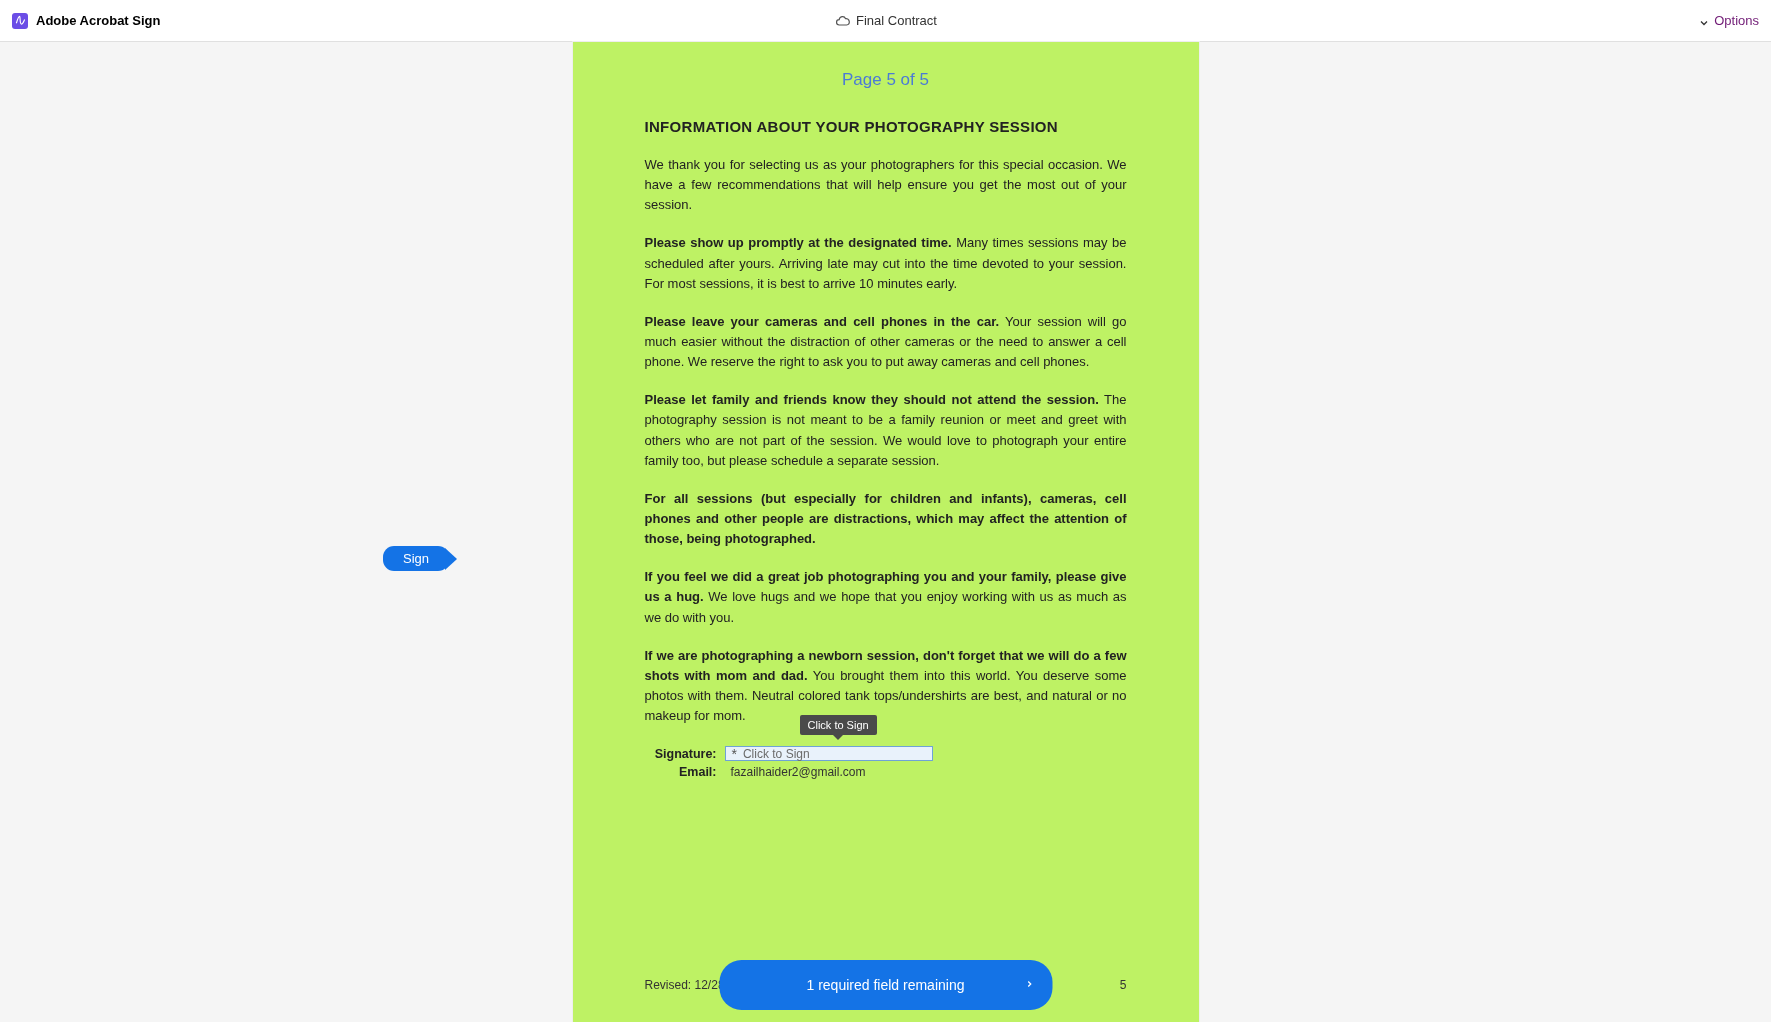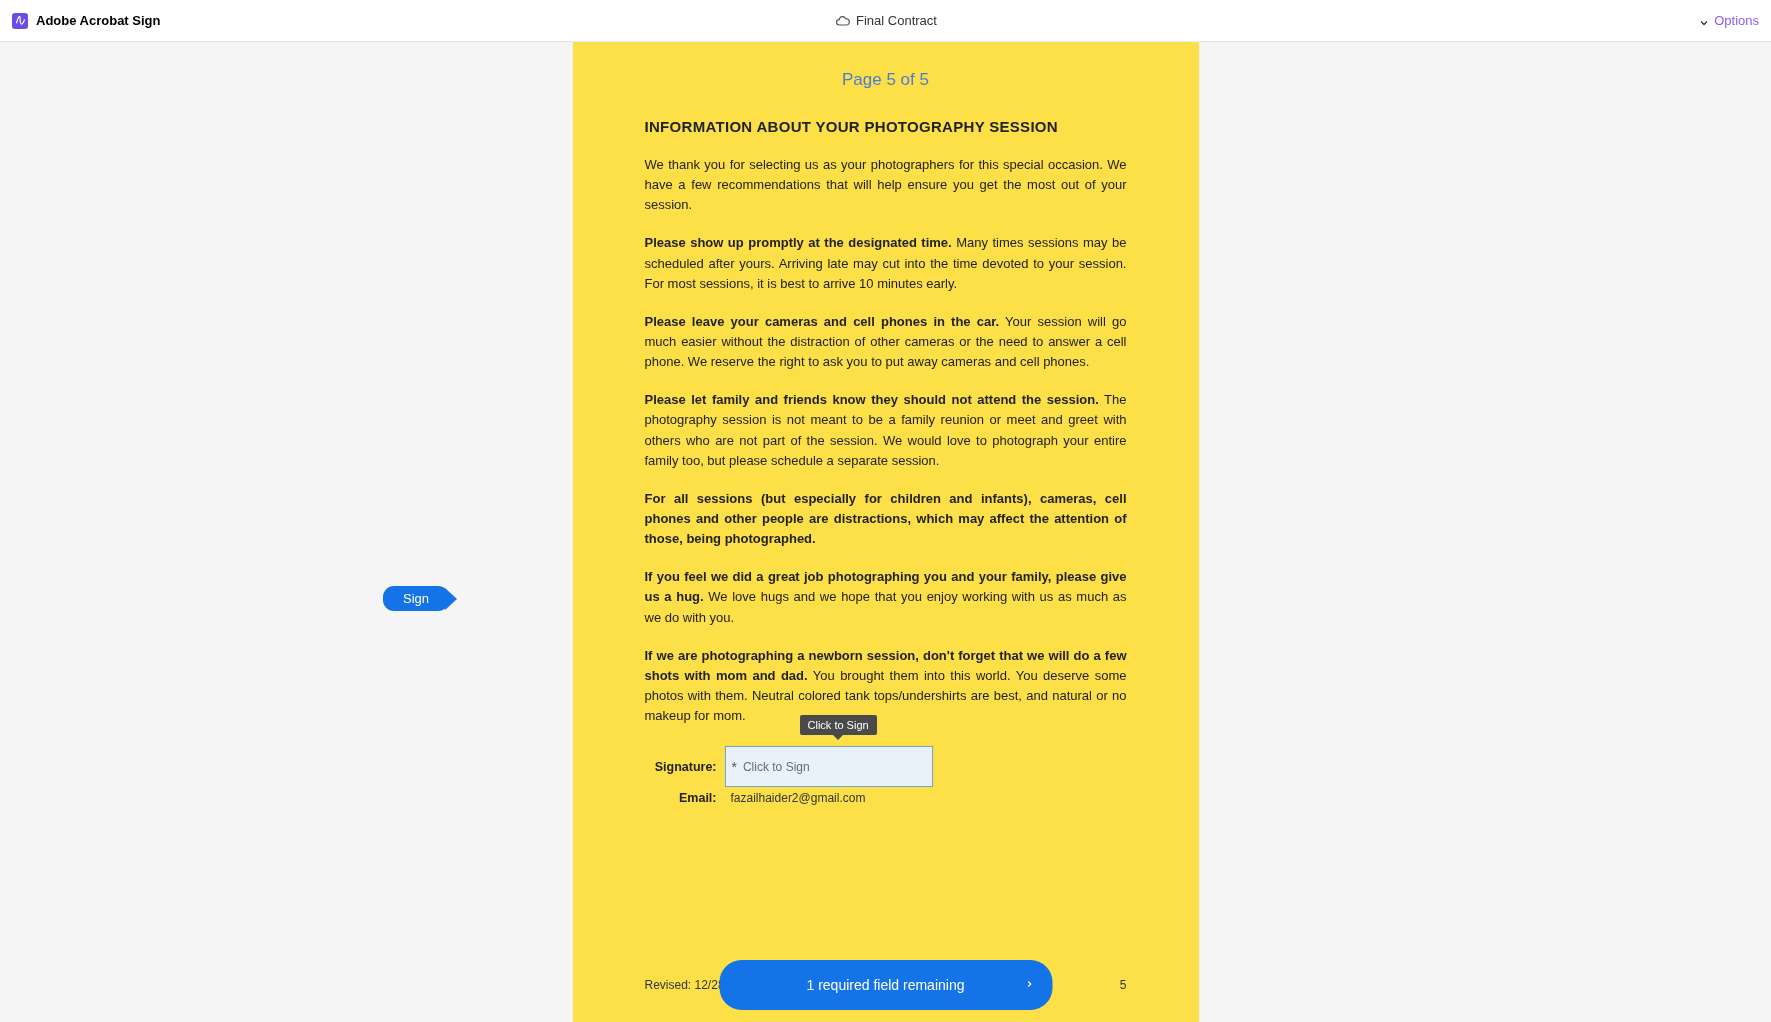--- a/index.html
+++ b/index.html
@@ -8,42 +8,42 @@
   .header { height: 42px; background: #fff; border-bottom: 1px solid #e0e0e0; display: flex; align-items: center; padding: 0 12px; position: relative; }
   .header-left { display: flex; align-items: center; gap: 8px; }
   .logo { width: 16px; height: 16px; background: #6b4de6; border-radius: 3px; display: flex; align-items: center; justify-content: center; }
   .logo svg { width: 11px; height: 11px; }
   .app-name { font-size: 13px; font-weight: 600; color: #000000; }
   .header-center { position: absolute; left: 50%; transform: translateX(-50%); display: flex; align-items: center; gap: 6px; }
   .cloud-icon { width: 16px; height: 16px; color: #555; }
   .doc-title { font-size: 13px; color: #333; }
   .header-right { margin-left: auto; display: flex; align-items: center; gap: 4px; cursor: pointer; }
   .options-chevron { width: 12px; height: 12px; }
-  .options-text { font-size: 13px; color: #8b5cf6; }
+  .options-text { font-size: 13px; color: #701a75; }
 
   .main { position: relative; height: calc(100% - 42px); }
-  .page-wrap { position: absolute; left: 50%; transform: translateX(-50%); width: 626px; top: 0; background: #fde047; min-height: 100%; box-shadow: 0 0 0 1px #eee; padding: 28px 72px 0 72px; }
+  .page-wrap { position: absolute; left: 50%; transform: translateX(-50%); width: 626px; top: 0; background: #bef264; min-height: 100%; box-shadow: 0 0 0 1px #eee; padding: 28px 72px 0 72px; }
   
   .page-indicator { text-align: center; color: #4b7bd6; font-size: 17px; margin-bottom: 28px; }
   .section-title { font-weight: 700; font-size: 15px; letter-spacing: 0.3px; margin-bottom: 20px; }
   .body-text { font-size: 13px; line-height: 1.55; text-align: justify; margin-bottom: 18px; color: #222; }
   .body-text .bold { font-weight: 700; }
   
   .sig-row { display: flex; align-items: center; margin-top: 20px; }
   .sig-label { font-weight: 700; font-size: 12.5px; width: 80px; text-align: right; padding-right: 8px; }
-  .sig-field { position: relative; width: 208px; height: 41px; border: 1.5px solid #6fa3d6; background: #e9f2fb; display: flex; align-items: center; padding-left: 6px; font-size: 12px; color: #6b6b6b; cursor: pointer; }
+  .sig-field { position: relative; width: 208px; height: 15px; border: 1.5px solid #6fa3d6; background: #e9f2fb; display: flex; align-items: center; padding-left: 6px; font-size: 12px; color: #6b6b6b; cursor: pointer; }
   .sig-field .asterisk { color: #555; margin-right: 6px; font-size: 14px; line-height: 1; }
   .tooltip { position: absolute; top: -32px; left: 74px; background: #4a4a4a; color: #fff; font-size: 11px; padding: 4px 8px; border-radius: 2px; white-space: nowrap; }
   .tooltip::after { content: ''; position: absolute; bottom: -5px; left: 50%; transform: translateX(-50%); border: 5px solid transparent; border-top-color: #4a4a4a; border-bottom: none; }
   
   .email-row { display: flex; align-items: center; margin-top: 4px; }
   .email-label { font-weight: 700; font-size: 12.5px; width: 80px; text-align: right; padding-right: 8px; }
   .email-value { font-size: 12px; color: #333; padding-left: 6px; }
   
-  .sign-tag { position: absolute; left: 383px; top: 544px; display: flex; align-items: center; }
+  .sign-tag { position: absolute; left: 383px; top: 504px; display: flex; align-items: center; }
   .sign-pill { background: #1473e6; color: #fff; font-size: 13px; padding: 5px 20px; border-radius: 11px; position: relative; }
   .sign-arrow { width: 0; height: 0; border-top: 11px solid transparent; border-bottom: 11px solid transparent; border-left: 12px solid #1473e6; margin-left: -4px; }
 
   .revised-row { position: absolute; bottom: 30px; left: 72px; right: 72px; display: flex; justify-content: space-between; font-size: 12px; color: #333; }
   
   .bottom-pill { position: absolute; left: 50%; transform: translateX(-50%); bottom: 12px; background: #1473e6; color: #fff; border-radius: 22px; height: 50px; width: 333px; display: flex; align-items: center; justify-content: center; font-size: 14px; cursor: pointer; }
   .bottom-pill .chev { position: absolute; right: 18px; }
   .bottom-pill .chev svg { width: 10px; height: 14px; }
 </style>
 </head>

